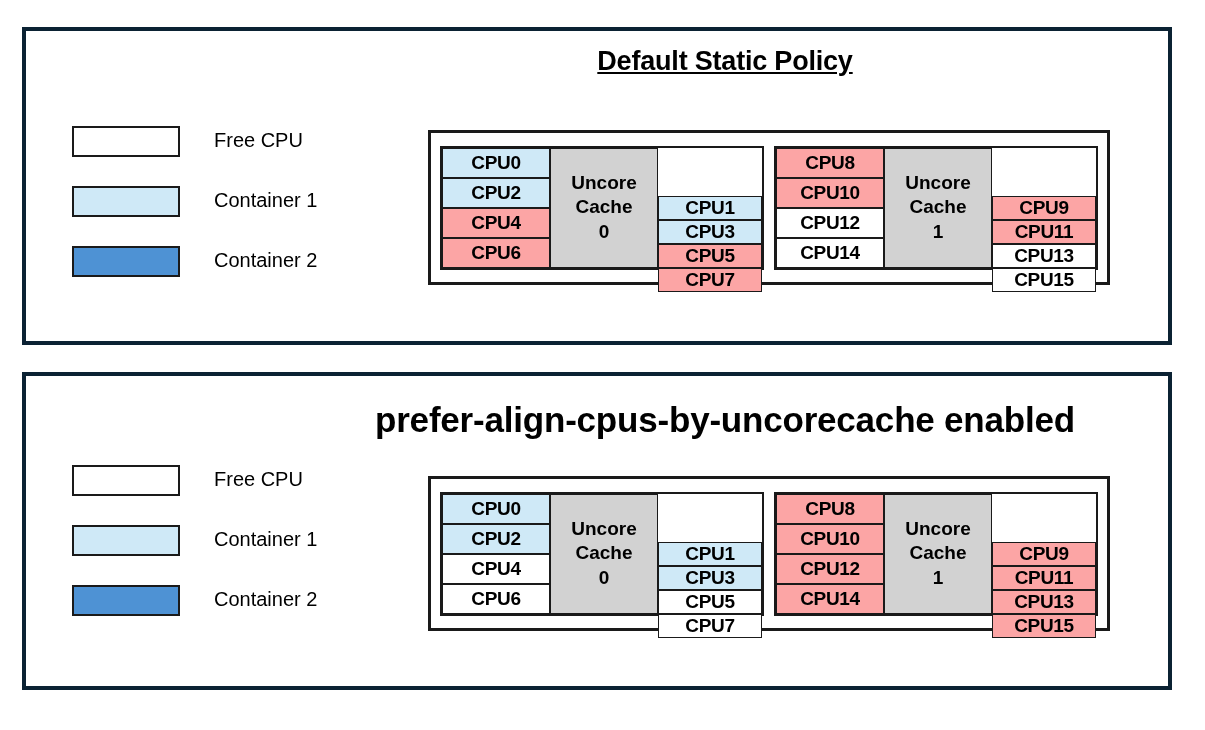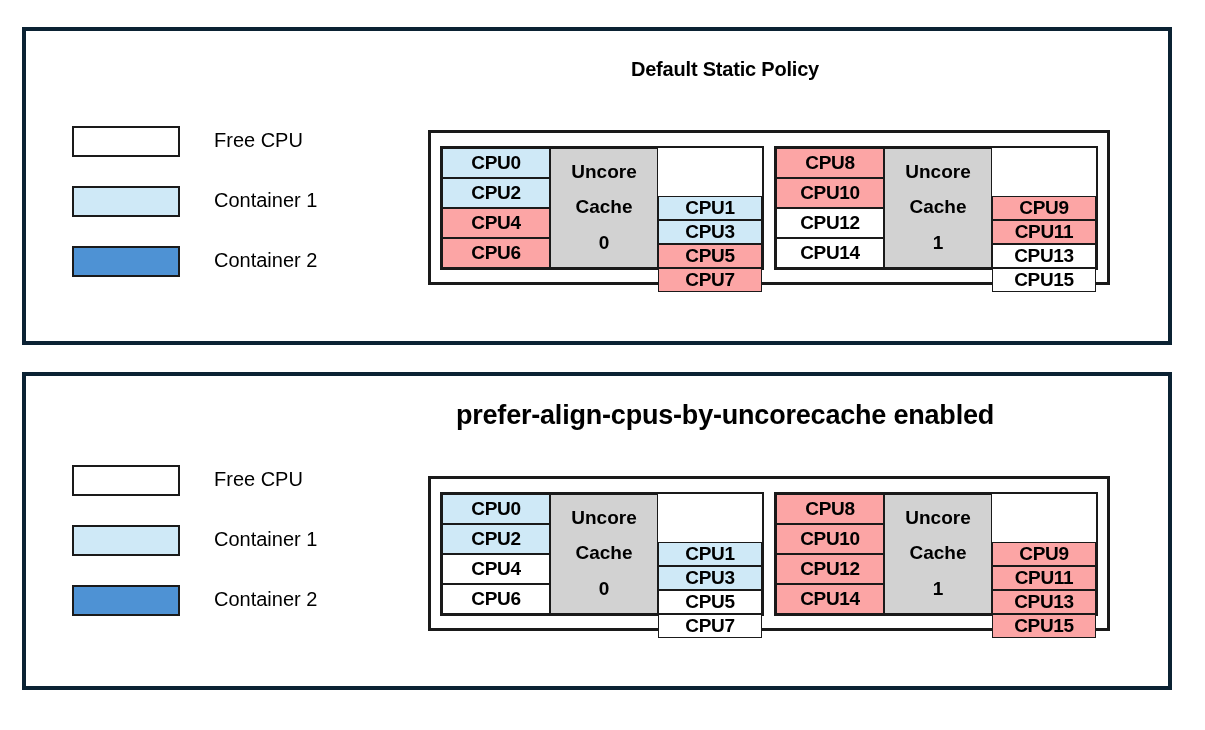--- a/index.html
+++ b/index.html
@@ -26,22 +26,22 @@
 
   .panel-title {
     position: absolute;
     left: 330px;
     width: 790px;
     text-align: center;
     font-weight: bold;
     color: #000000;
     letter-spacing: -0.2px;
   }
-  #title-top    { top: 58px; font-size: 20px; }
-  #title-bottom { top: 400px; font-size: 27px; }
+  #title-top    { top: 46px; font-size: 27px; text-decoration: underline; }
+  #title-bottom { top: 400px; font-size: 35px; }
 
   
   .legend {
     position: absolute;
     width: 300px;
   }
   #legend-top    { left: 50px; top: 104px; }
   #legend-bottom { left: 50px; top: 443px; }
 
   .legend-row {
@@ -122,21 +122,20 @@
     box-sizing: border-box;
     display: flex;
     flex-direction: column;
     align-items: center;
     justify-content: center;
     font-size: 19px;
     font-weight: bold;
     color: #000000;
     line-height: 1.28;
     text-align: center;
-    gap: 11px;
   }
 </style>
 </head>
 <body>
 
 <div class="panel" id="panel-top"></div>
 
 <div class="panel-title" id="title-top">Default Static Policy</div>
 
 <div class="legend" id="legend-top">

